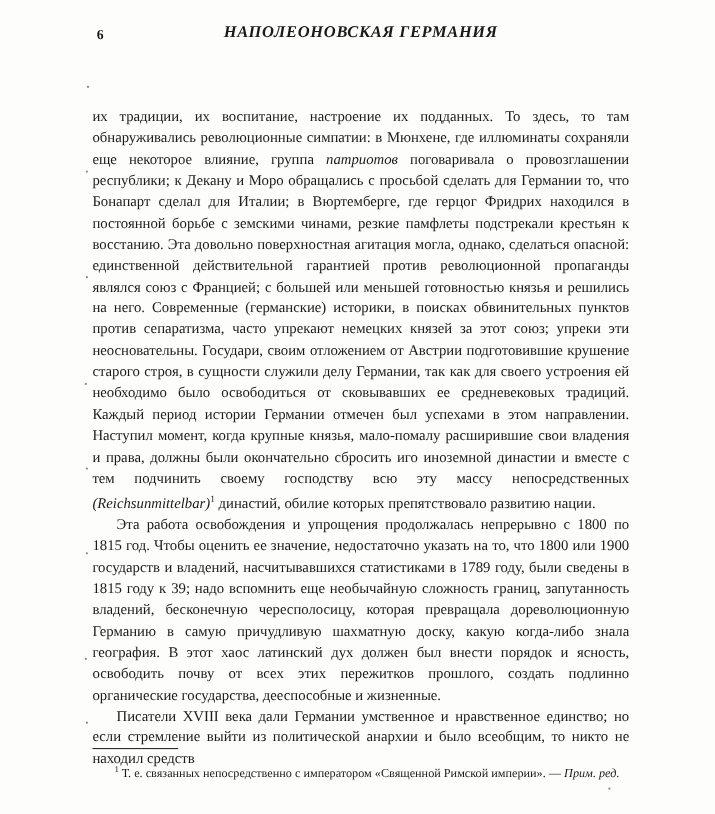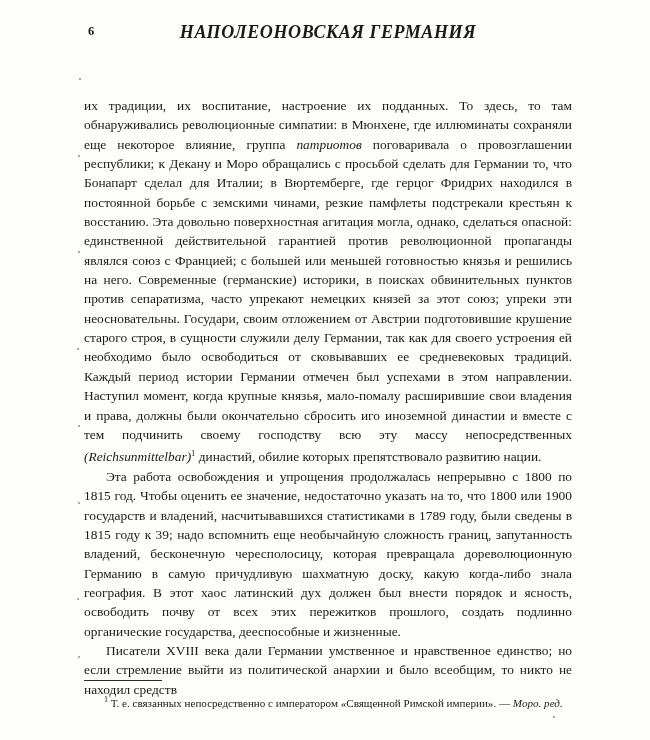--- a/index.html
+++ b/index.html
@@ -34,21 +34,21 @@
     font-size: 12.5px;
     font-weight: bold;
     font-family: "Liberation Serif", serif;
   }
   .running-title {
     position: absolute;
     left: 0;
     right: 0;
     top: 0;
     text-align: center;
-    font-size: 18px;
+    font-size: 15px;
     font-weight: bold;
     font-style: italic;
     letter-spacing: 0.6px;
     font-family: "Liberation Serif", serif;
   }
   .body-text {
     position: absolute;
     top: 52px;
     left: 84px;
     width: 488px;
@@ -117,21 +117,21 @@
   <div class="body-text">
     <p class="para noindent"><span>их традиции, их воспитание, настроение их подданных. То здесь, то там обнаруживались революционные симпатии: в Мюнхене, где иллюминаты сохраняли еще некоторое влияние, группа </span><span class="ital">патриотов</span><span> поговаривала о провозглашении республики; к Декану и Моро обращались с просьбой сделать для Германии то, что Бонапарт сделал для Италии; в Вюртемберге, где герцог Фридрих находился в постоянной борьбе с земскими чинами, резкие памфлеты подстрекали крестьян к восстанию. Эта довольно поверхностная агитация могла, однако, сделаться опасной: единственной действительной гарантией против революционной пропаганды являлся союз с Францией; с большей или меньшей готовностью князья и решились на него. Современные (германские) историки, в поисках обвинительных пунктов против сепаратизма, часто упрекают немецких князей за этот союз; упреки эти неосновательны. Государи, своим отложением от Австрии подготовившие крушение старого строя, в сущности служили делу Германии, так как для своего устроения ей необходимо было освободиться от сковывавших ее средневековых традиций. Каждый период истории Германии отмечен был успехами в этом направлении. Наступил момент, когда крупные князья, мало-помалу расширившие свои владения и права, должны были окончательно сбросить иго иноземной династии и вместе с тем подчинить своему господству всю эту массу непосредственных </span><span class="ital">(Reichsunmittelbar)</span><span class="sup">1</span><span> династий, обилие которых препятствовало развитию нации.</span></p>
 
     <p class="para">Эта работа освобождения и упрощения продолжалась непрерывно с 1800 по 1815 год. Чтобы оценить ее значение, недостаточно указать на то, что 1800 или 1900 государств и владений, насчитывавшихся статистиками в 1789 году, были сведены в 1815 году к 39; надо вспомнить еще необычайную сложность границ, запутанность владений, бесконечную чересполосицу, которая превращала дореволюционную Германию в самую причудливую шахматную доску, какую когда-либо знала география. В этот хаос латинский дух должен был внести порядок и ясность, освободить почву от всех этих пережитков прошлого, создать подлинно органические государства, дееспособные и жизненные.</p>
 
     <p class="para">Писатели XVIII века дали Германии умственное и нравственное единство; но если стремление выйти из политической анархии и было всеобщим, то никто не находил средств</p>
   </div>
 
   <div class="footnote-rule"></div>
 
-  <div class="footnote"><span class="fn-marker">1</span><span> Т. е. связанных непосредственно с императором «Священной Римской империи». — </span><span class="fn-ital">Моро. ред.</span></div>
+  <div class="footnote"><span class="fn-marker">1</span><span> Т. е. связанных непосредственно с императором «Священной Римской империи». — </span><span class="fn-ital">Прим. ред.</span></div>
 
   <div class="speck" style="left:79px; top:78px; width:2px; height:2px;"></div>
   <div class="speck" style="left:78px; top:155px; width:2px; height:2px;"></div>
   <div class="speck" style="left:78px; top:251px; width:2px; height:2px;"></div>
   <div class="speck" style="left:77px; top:348px; width:2px; height:2px;"></div>
   <div class="speck" style="left:78px; top:425px; width:2px; height:2px;"></div>
   <div class="speck" style="left:78px; top:502px; width:2px; height:2px;"></div>
   <div class="speck" style="left:77px; top:598px; width:2px; height:2px;"></div>
   <div class="speck" style="left:78px; top:656px; width:2px; height:2px;"></div>
   <div class="speck" style="left:553px; top:716px; width:2px; height:2px;"></div>

